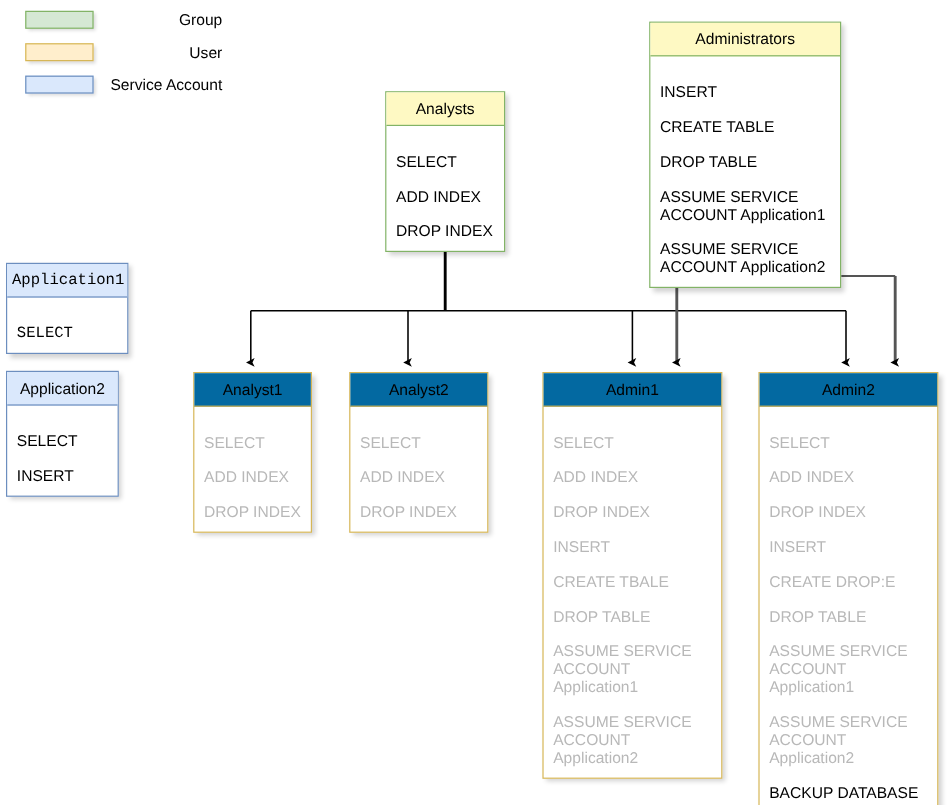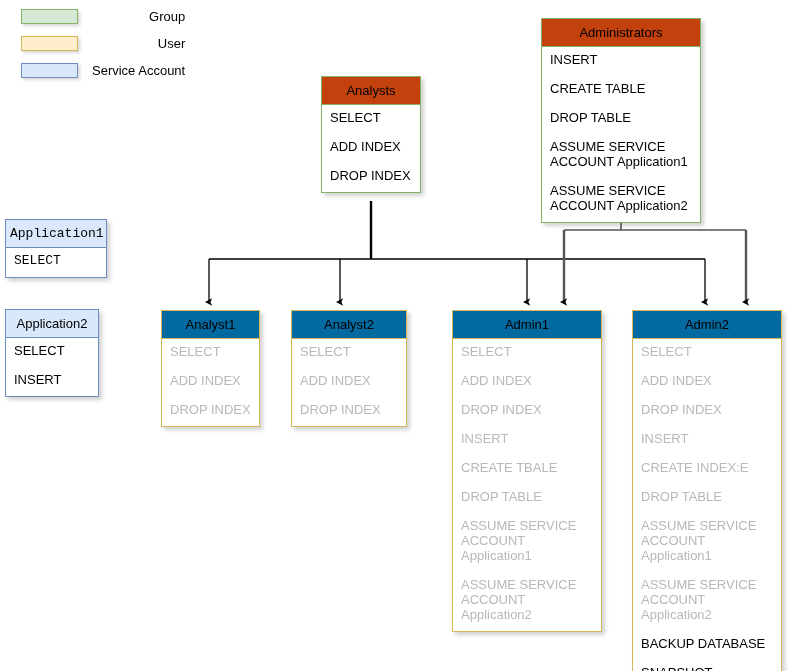--- a/index.html
+++ b/index.html
@@ -33,28 +33,28 @@
     box-shadow:3px 3px 4px rgba(0,0,0,0.18);
   }
   .node .title{
     box-sizing:border-box;width:100%;
     text-align:center;font-size:13px;color:#000;
     padding:6px 4px 6px 4px;
     border-bottom:1px solid;
   }
   .node .body{
     box-sizing:border-box;
-    padding:5px 7px 9px 8px;
+    padding:22px 7px 9px 8px;
     font-size:13px;line-height:15px;
   }
   .node .perm{margin-bottom:14px;}
   .node .perm:last-child{margin-bottom:0;}
 
   .t-group{border:1px solid #82b366;}
-  .t-group .title{background:#c2410c;border-bottom-color:#82b366;}
+  .t-group .title{background:#fef9c3;border-bottom-color:#82b366;}
   .t-user{border:1px solid #d6b656;}
   .t-user .title{background:#0369a1;border-bottom-color:#d6b656;}
   .t-svc{border:1px solid #6c8ebf;}
   .t-svc .title{background:#dae8fc;border-bottom-color:#6c8ebf;}
 
   .own{color:#000000;}
   .inherited{color:#b8b8b8;}
 
   
   #node-administrators{left:541px;top:18px;width:160px;}
@@ -179,21 +179,21 @@
       </div>
   </div>
 
   <div class="node t-user" id="node-admin2">
     <div class="title">Admin2</div>
     <div class="body">
         <div class="perm inherited">SELECT</div>
         <div class="perm inherited">ADD INDEX</div>
         <div class="perm inherited">DROP INDEX</div>
         <div class="perm inherited">INSERT</div>
-        <div class="perm inherited">CREATE INDEX:E</div>
+        <div class="perm inherited">CREATE DROP:E</div>
         <div class="perm inherited">DROP TABLE</div>
         <div class="perm inherited">ASSUME SERVICE ACCOUNT Application1</div>
         <div class="perm inherited">ASSUME SERVICE ACCOUNT Application2</div>
         <div class="perm own">BACKUP DATABASE</div>
         <div class="perm own">SNAPSHOT</div>
       </div>
   </div>
 
 </div>
 

